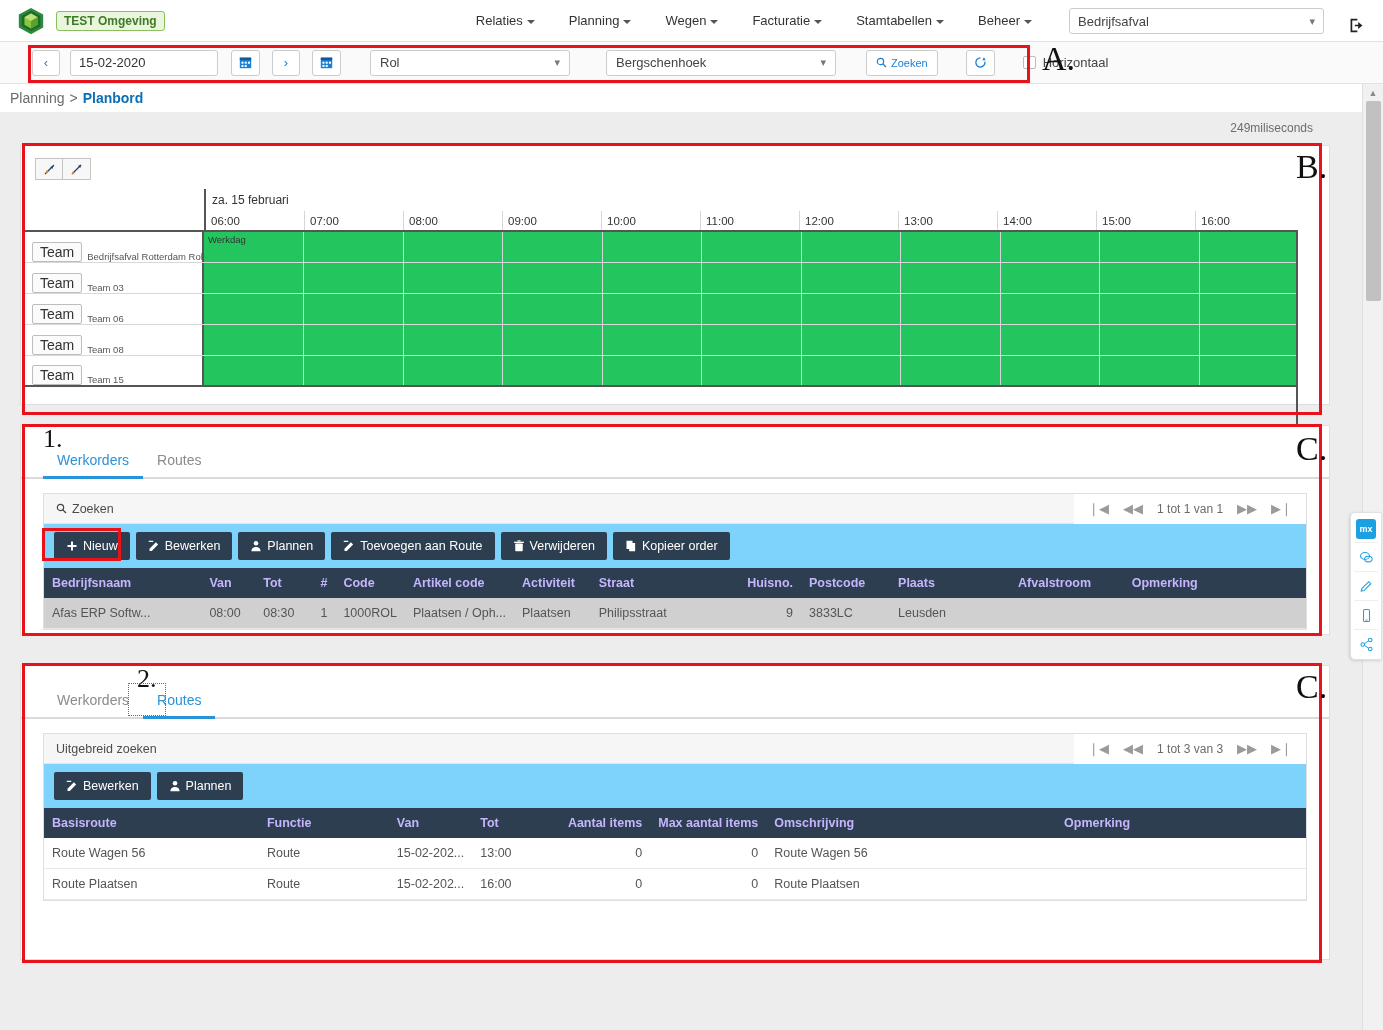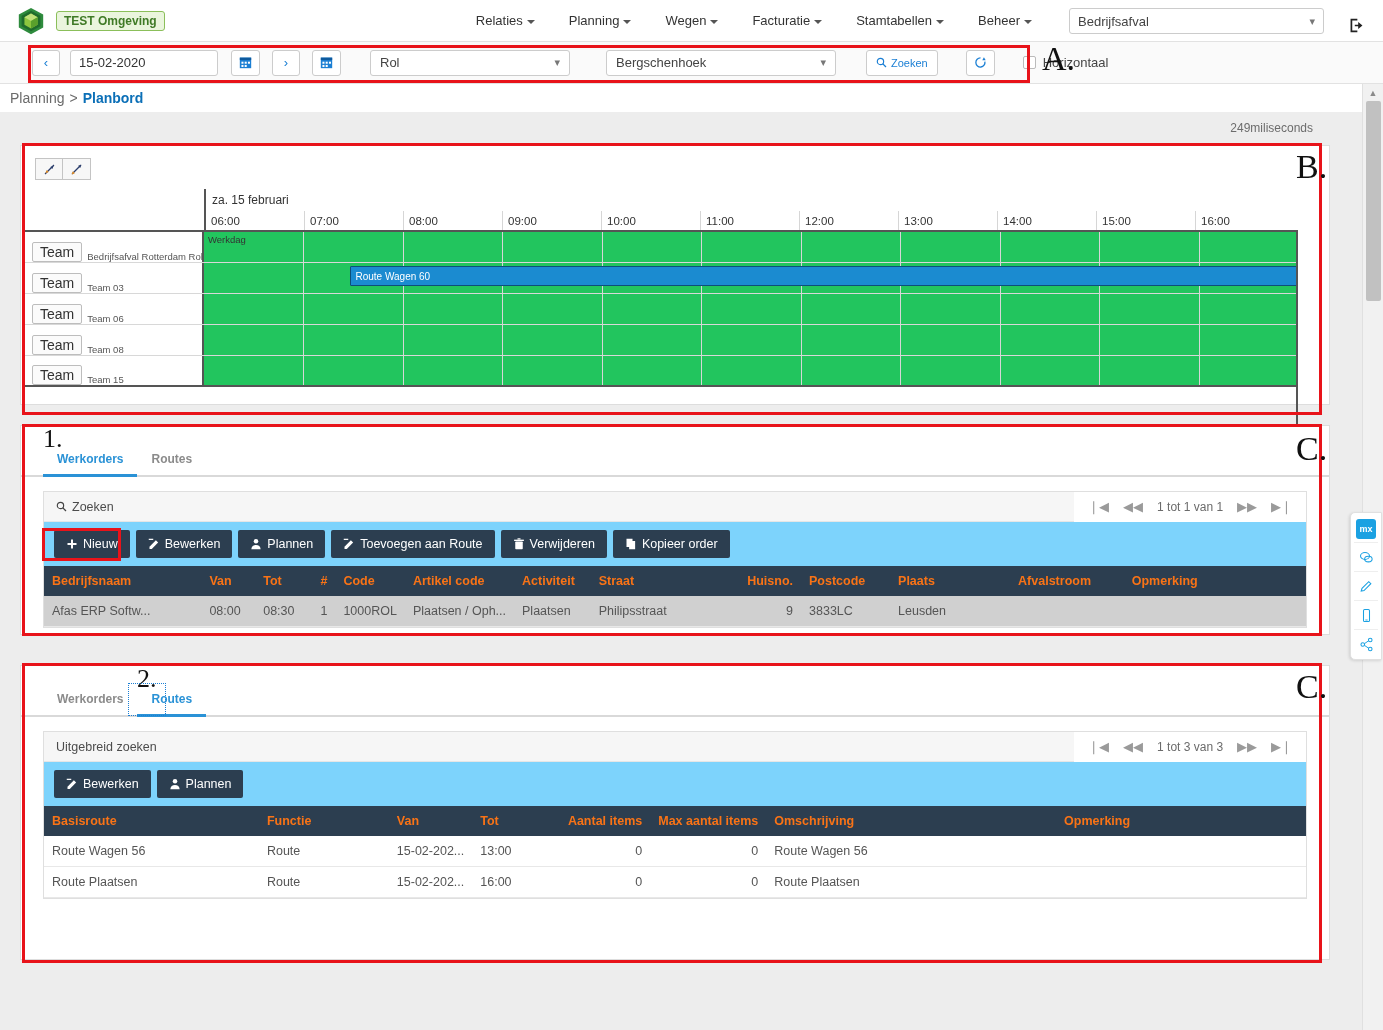--- a/index.html
+++ b/index.html
@@ -144,42 +144,42 @@
     position:absolute; top:3px; height:20px; background:#1b8bd0; border:1px solid #0d4f79;
     color:#fff; font-size:10px; display:flex; align-items:center; padding-left:5px;
     border-radius:1px; cursor:pointer;
   }
   .gt-rightline { position:absolute; right:0; top:43px; width:2px; height:201px; background:#555;}
 
   
   #card1 { left:20px; top:425px; width:1310px; height:210px; }
   #card2 { left:20px; top:665px; width:1310px; height:295px; }
   .tabs { display:flex; padding-left:22px; padding-top:20px; border-bottom:2px solid #d9d9d9; }
-  .tab { font-size:12px; color:#8b8b8b; padding:6px 14px 9px 14px; cursor:pointer; position:relative;font-weight:bold;}
+  .tab { font-size:14px; color:#8b8b8b; padding:6px 14px 9px 14px; cursor:pointer; position:relative;}
   .tab.active { color:#2a92d6; }
   .tab.active::after {
     content:""; position:absolute; left:0; right:0; bottom:-2px; height:3px; background:#2a92d6;
   }
   .grid-wrap { margin:14px 22px 0 22px; border:1px solid #dfdfdf; }
   .grid-search {
     height:30px; background:#f6f6f6; border-bottom:1px solid #e6e6e6;
     display:flex; align-items:center; padding-left:12px; font-size:12.5px; color:#4c4c4c;
   }
   .pager { margin-left:auto; display:flex; align-items:center; gap:14px;
     background:#fff; height:30px; padding:0 14px; font-size:12px; color:#6b6b6b;}
   .pager .pg { color:#9a9a9a; cursor:pointer; font-size:13px;}
   .btnrow { background:#7dd3fc; padding:8px 10px; display:flex; gap:6px; }
   .dbtn {
     background:#2c3e50; color:#fff; border:none; border-radius:2px;
     font-size:12.5px; padding:7px 12px; display:flex; align-items:center; gap:5px; cursor:pointer;
     font-family:"Liberation Sans", sans-serif;
   }
   table.dg { width:100%; border-collapse:collapse; }
   table.dg thead th {
-    background:#2c3e50; color:#f97316; font-size:12.5px; font-weight:bold;
+    background:#2c3e50; color:#c4b5fd; font-size:12.5px; font-weight:bold;
     text-align:left; padding:8px 8px; white-space:nowrap; vertical-align:middle;
   }
   table.dg thead th.num { text-align:right; }
   table.dg tbody td {
     font-size:12.5px; color:#555; padding:8px 8px; border-bottom:1px solid #e8e8e8;
     white-space:nowrap; overflow:hidden;
   }
   table.dg tbody td.num { text-align:right; }
   table.dg tbody tr.selected td { background:#d0d0d0; }
 
@@ -384,21 +384,20 @@
               <div class="vline" style="left: 9.09091%;"></div>
               <div class="vline" style="left: 18.1818%;"></div>
               <div class="vline" style="left: 27.2727%;"></div>
               <div class="vline" style="left: 36.3636%;"></div>
               <div class="vline" style="left: 45.4545%;"></div>
               <div class="vline" style="left: 54.5455%;"></div>
               <div class="vline" style="left: 63.6364%;"></div>
               <div class="vline" style="left: 72.7273%;"></div>
               <div class="vline" style="left: 81.8182%;"></div>
               <div class="vline" style="left: 90.9091%;"></div>
-              <div class="gt-bar" style="left: 13.3%; width: 86.7%;">Route Wagen 60</div>
             </div>
           </div>
           <div class="gt-row">
             <div class="gt-rowlabel">
               <span class="team-btn">Team</span>
               <span class="team-name">Team 06</span>
             </div>
             <div class="gt-lane">
               <div class="vline" style="left: 9.09091%;"></div>
               <div class="vline" style="left: 18.1818%;"></div>

